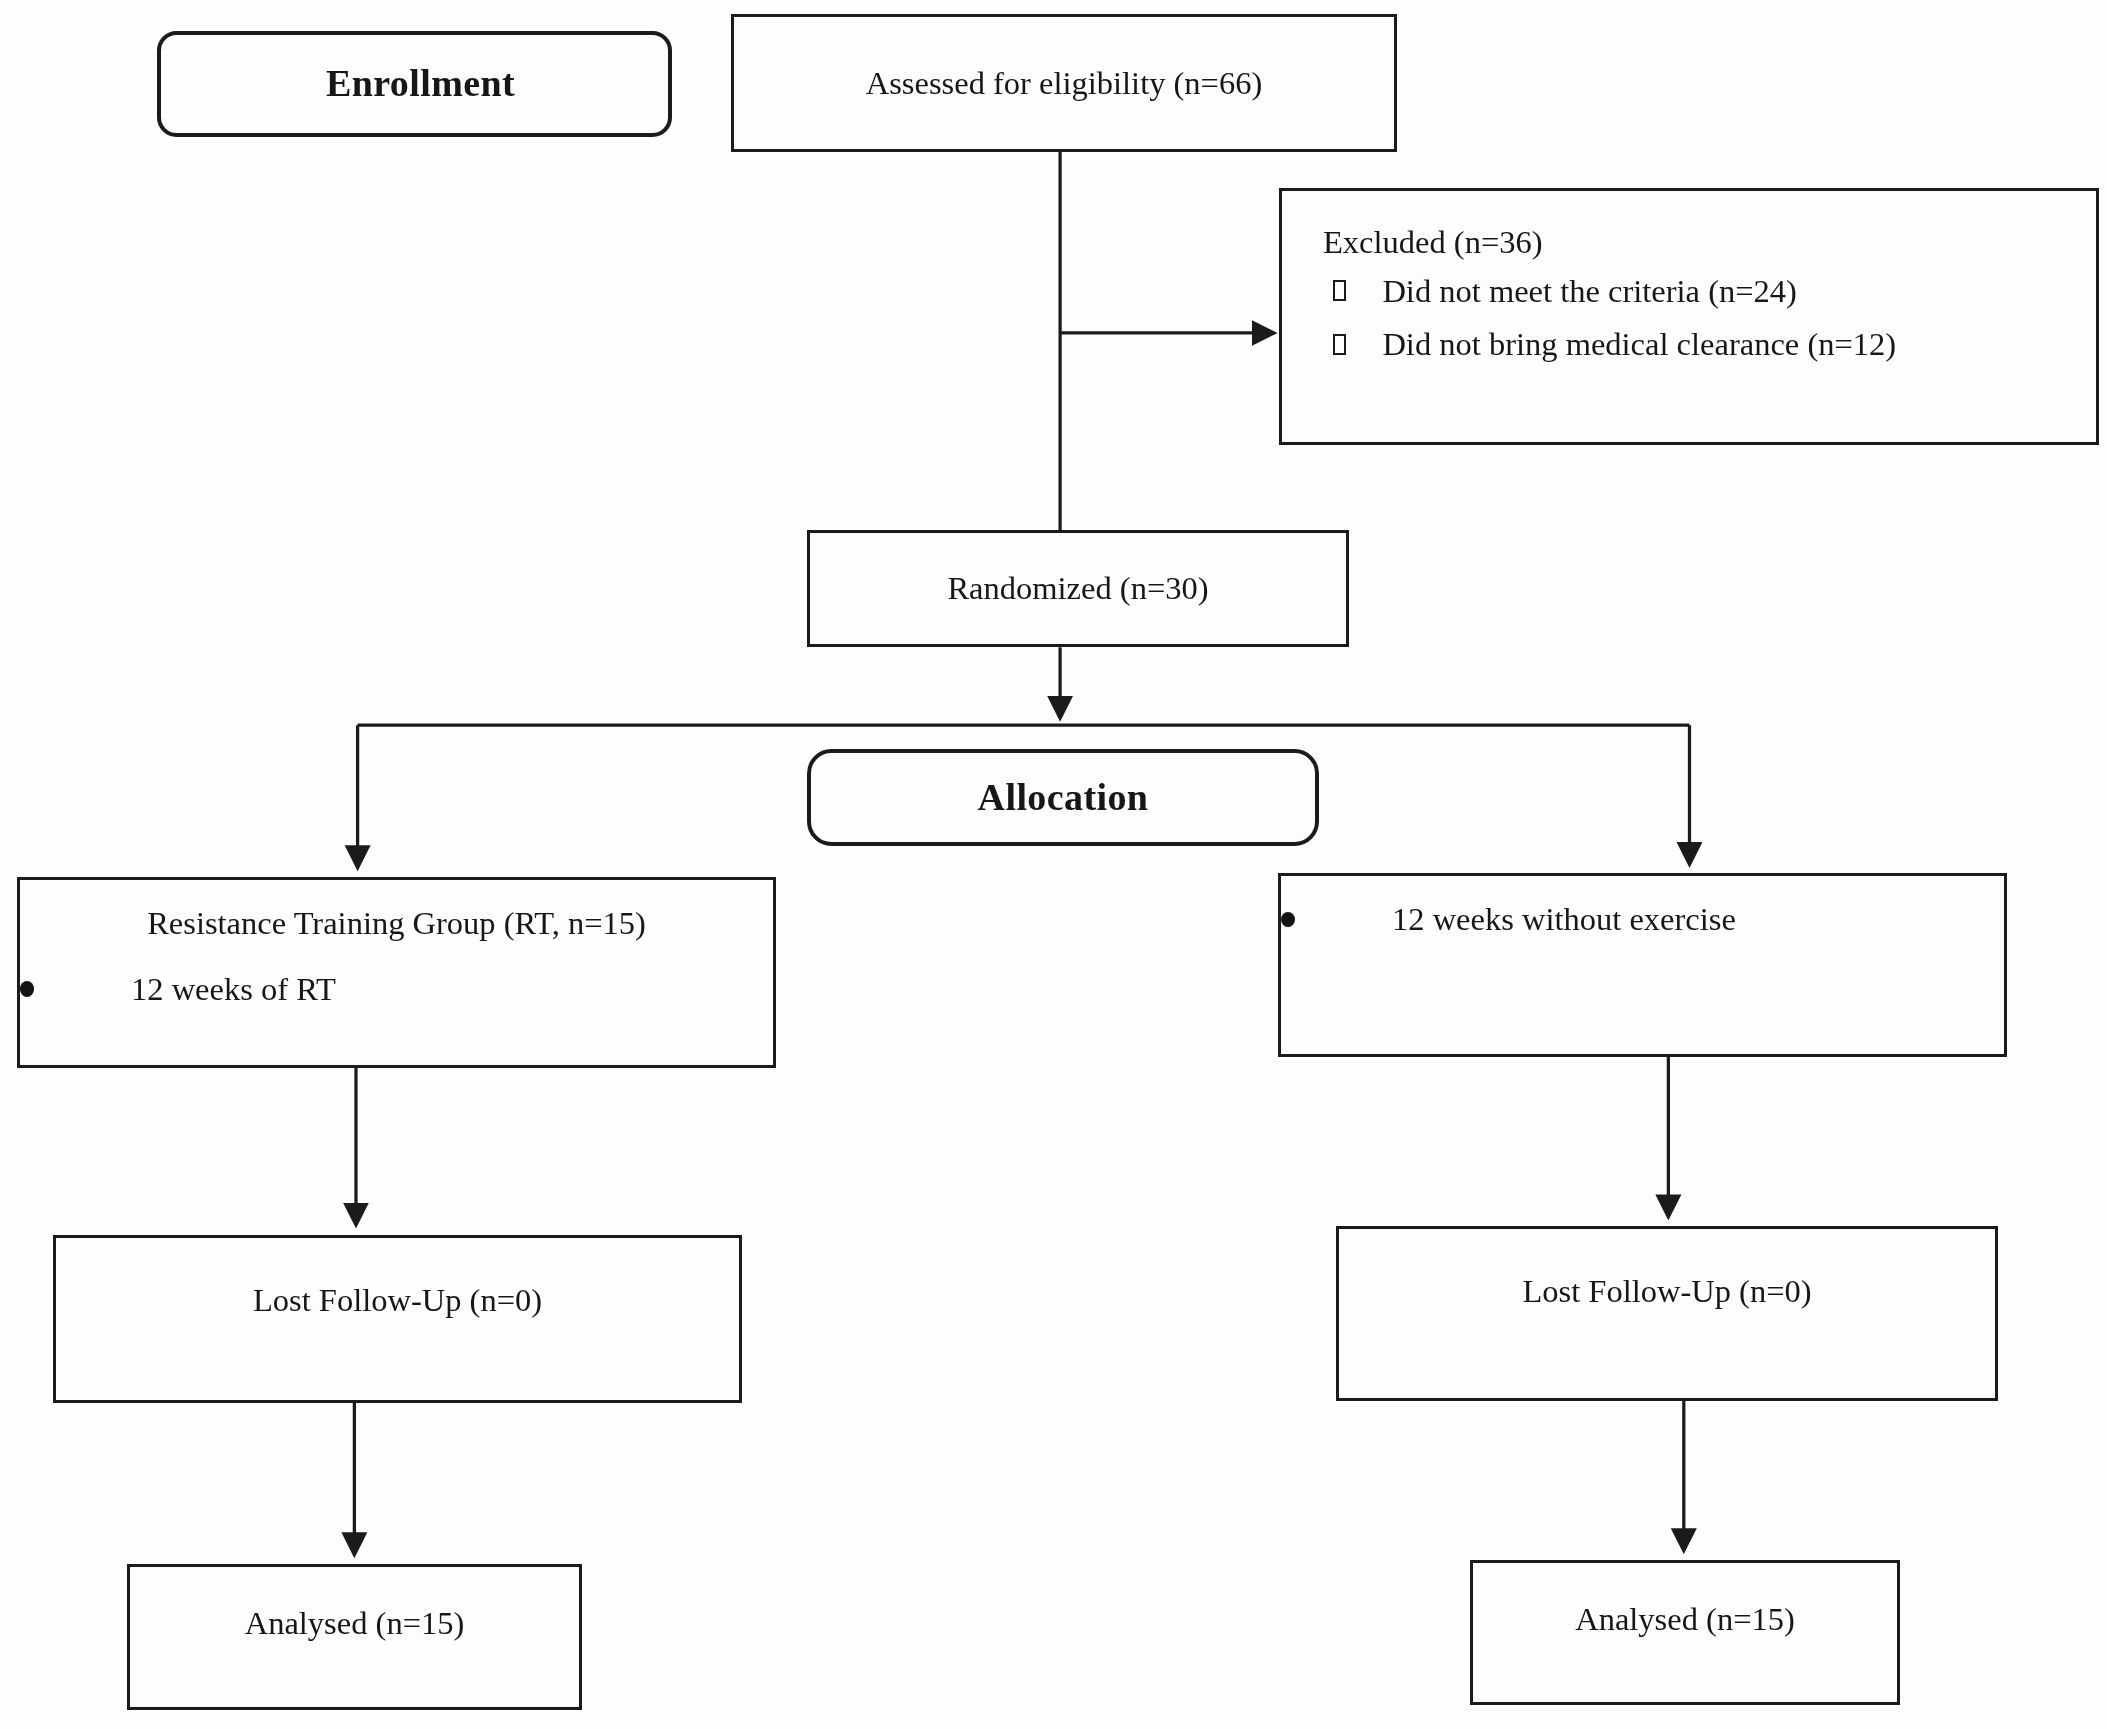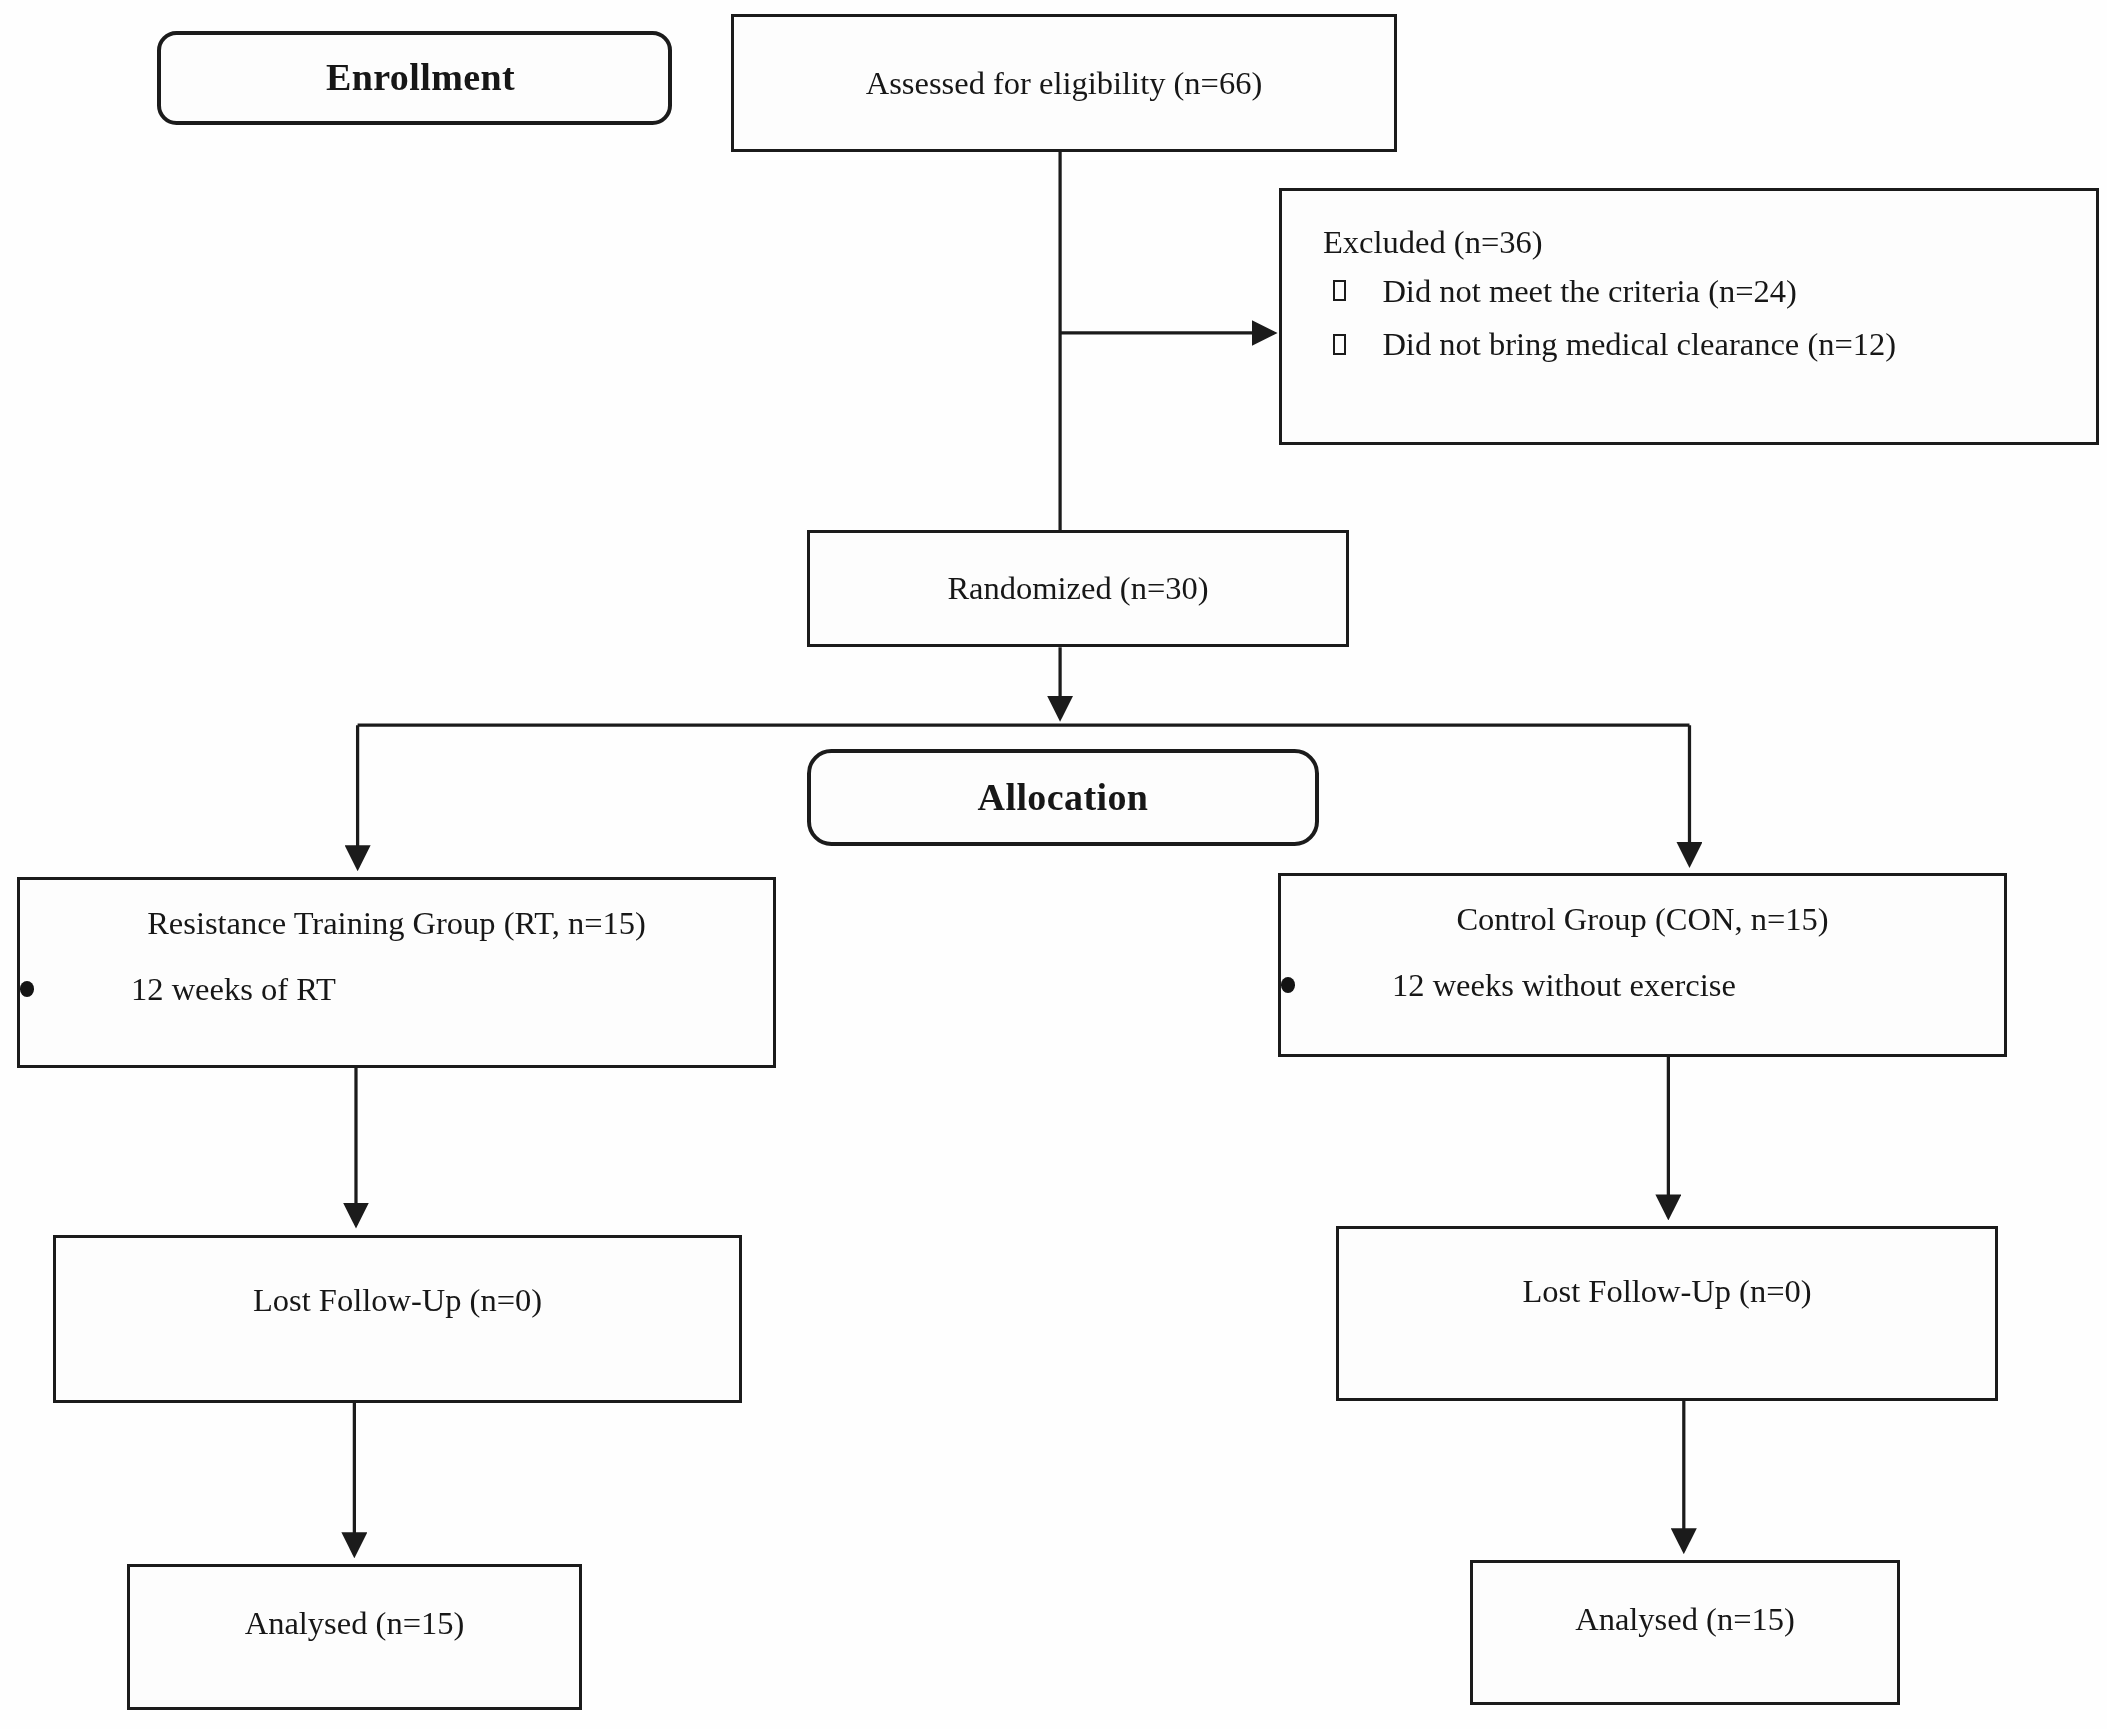--- a/index.html
+++ b/index.html
@@ -104,21 +104,21 @@
       <path d="M440 893 H2080"></path>
       <path d="M440 893 V1068" marker-end="url(#arr)"></path>
       <path d="M2080 893 V1064" marker-end="url(#arr)"></path>
       <path d="M438 1303 V1508" marker-end="url(#arr)"></path>
       <path d="M2054 1300 V1498" marker-end="url(#arr)"></path>
       <path d="M436 1726 V1914" marker-end="url(#arr)"></path>
       <path d="M2073 1723 V1909" marker-end="url(#arr)"></path>
     </g>
   </svg>
 
-  <div class="box stage-box centered" style="left:157px; top:31px; width:515px; height:94px;padding-left:12px;">
+  <div class="box stage-box centered" style="left:157px; top:31px; width:515px; height:106px;padding-left:12px;">
     <span>Enrollment</span>
   </div>
 
   <div class="box centered" style="left:731px; top:14px; width:666px; height:138px;">
     <span>Assessed for eligibility (n=66)</span>
   </div>
 
   <div class="box excluded-box" style="left:1279px; top:188px; width:820px; height:257px;">
     <span class="excluded-title">Excluded (n=36)</span>
     <div class="excluded-item">
@@ -141,21 +141,20 @@
 
   <div class="box group-box" style="left:17px; top:877px; width:759px; height:191px;">
     <span class="group-title">Resistance Training Group (RT, n=15)</span>
     <div class="bullet-row">
       <span class="dot-bullet"></span>
       <span>12 weeks of RT</span>
     </div>
   </div>
 
   <div class="box group-box" style="left:1278px; top:873px; width:729px; height:184px;">
-    <span class="group-title">Control Group (CON, n=15)</span>
     <div class="bullet-row">
       <span class="dot-bullet"></span>
       <span>12 weeks without exercise</span>
     </div>
   </div>
 
   <div class="box pad-top-52" style="left:53px; top:1235px; width:689px; height:168px;">
     <span>Lost Follow-Up (n=0)</span>
   </div>
 

